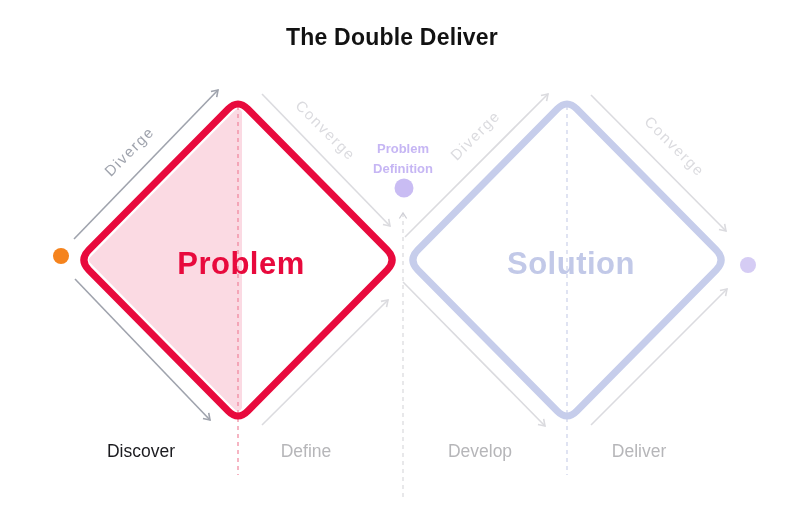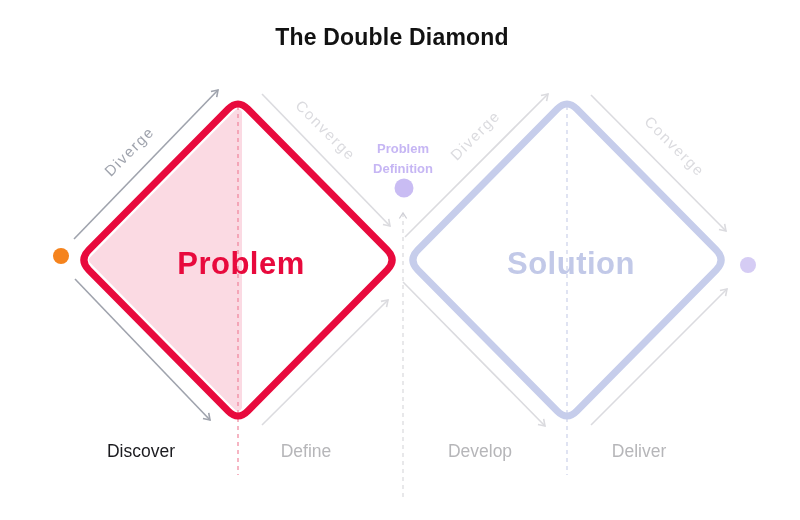--- a/index.html
+++ b/index.html
@@ -19,21 +19,21 @@
   .milestone-word{font-size:13px;font-weight:700;fill:#C6B6F4;}
   .phase-label{font-size:17.5px;}
   .phase-active{fill:#1B1B1F;font-weight:500;}
   .phase-inactive{fill:#B6B6B9;font-weight:500;}
 </style>
 </head>
 <body>
 
 <div id="stage">
 
-  <div class="title">The Double Diamond</div>
+  <div class="title">The Double Deliver</div>
 
   <svg width="800" height="520" viewBox="0 0 800 520" style="position:absolute;left:0;top:0;">
     <defs>
       <marker id="ah-dark" markerWidth="12" markerHeight="12" viewBox="0 0 12 12" refX="9" refY="6" orient="auto" markerUnits="userSpaceOnUse">
         <path d="M3,2 L9,6 L3,10" fill="none" stroke="#9FA3AD" stroke-width="1.6"></path>
       </marker>
       <marker id="ah-light" markerWidth="12" markerHeight="12" viewBox="0 0 12 12" refX="9" refY="6" orient="auto" markerUnits="userSpaceOnUse">
         <path d="M3,2 L9,6 L3,10" fill="none" stroke="#DBDBDF" stroke-width="1.6"></path>
       </marker>
       <marker id="ah-mid" markerWidth="11" markerHeight="11" viewBox="0 0 12 12" refX="9" refY="6" orient="auto" markerUnits="userSpaceOnUse">

